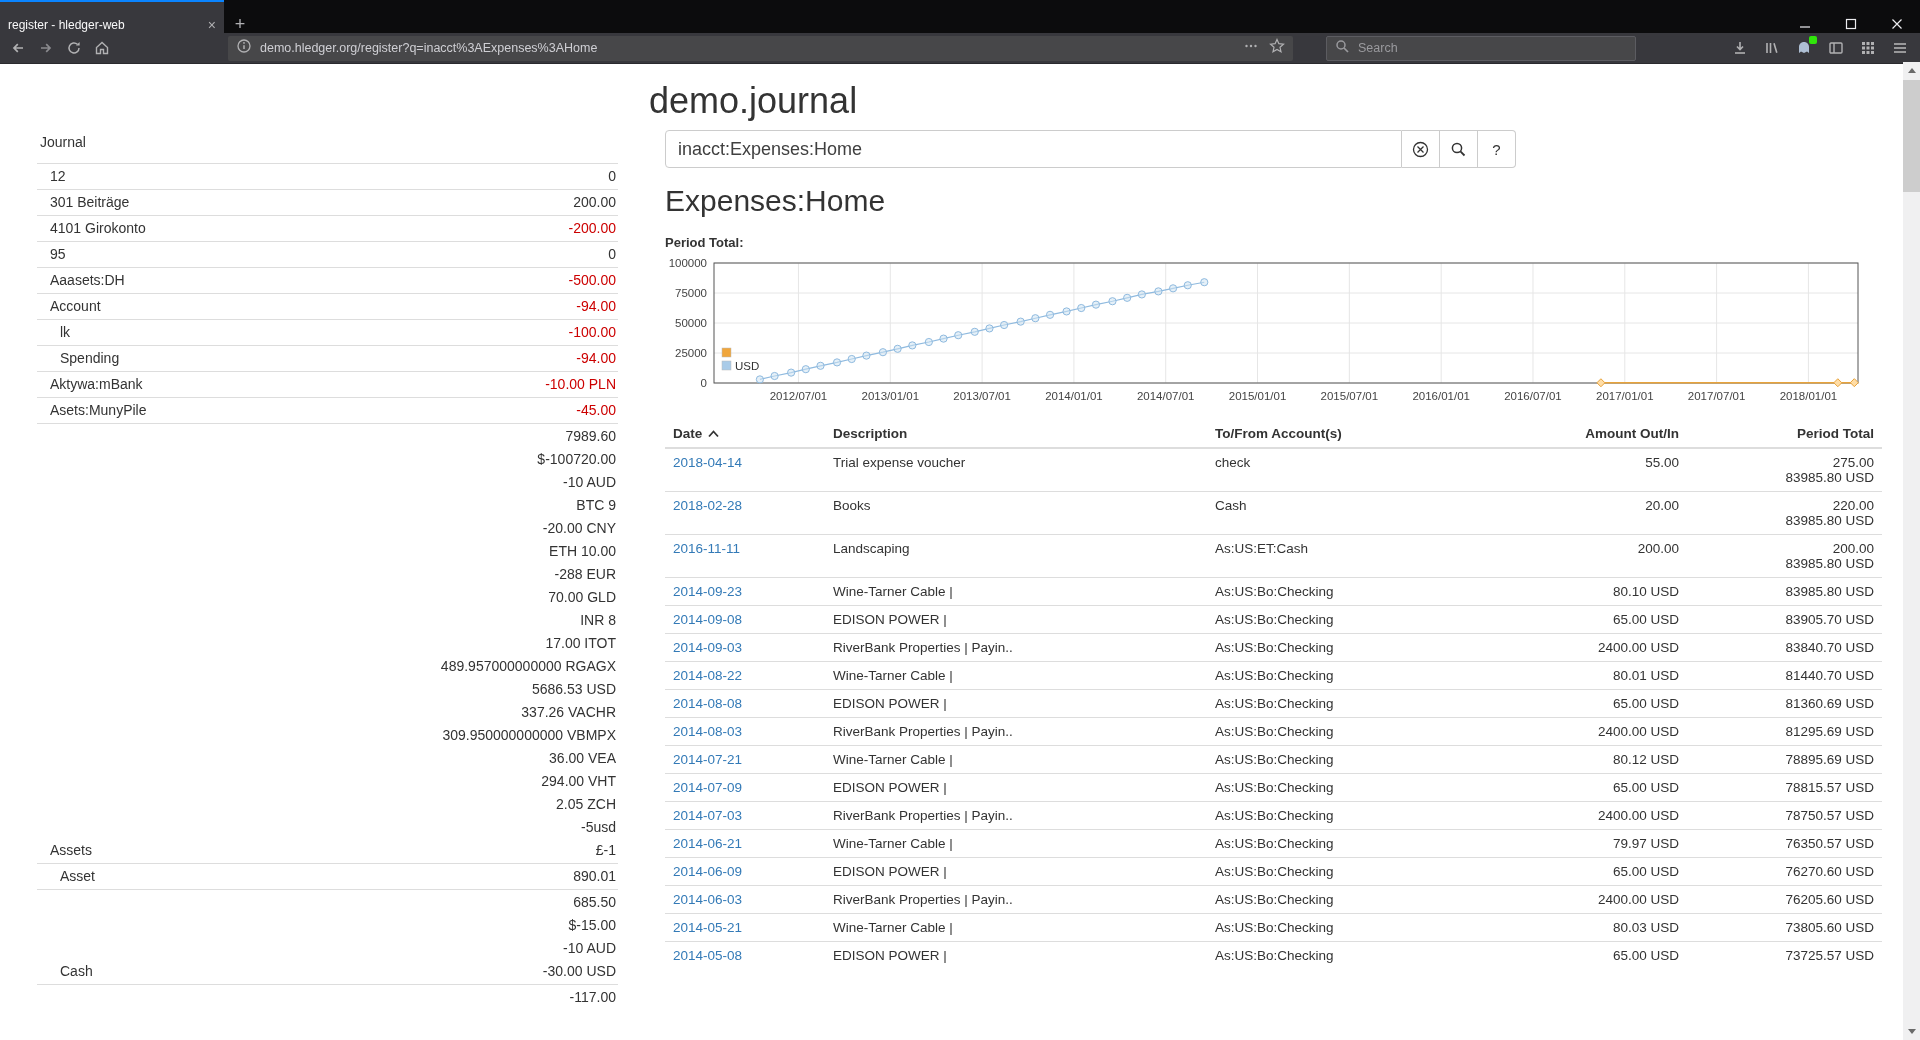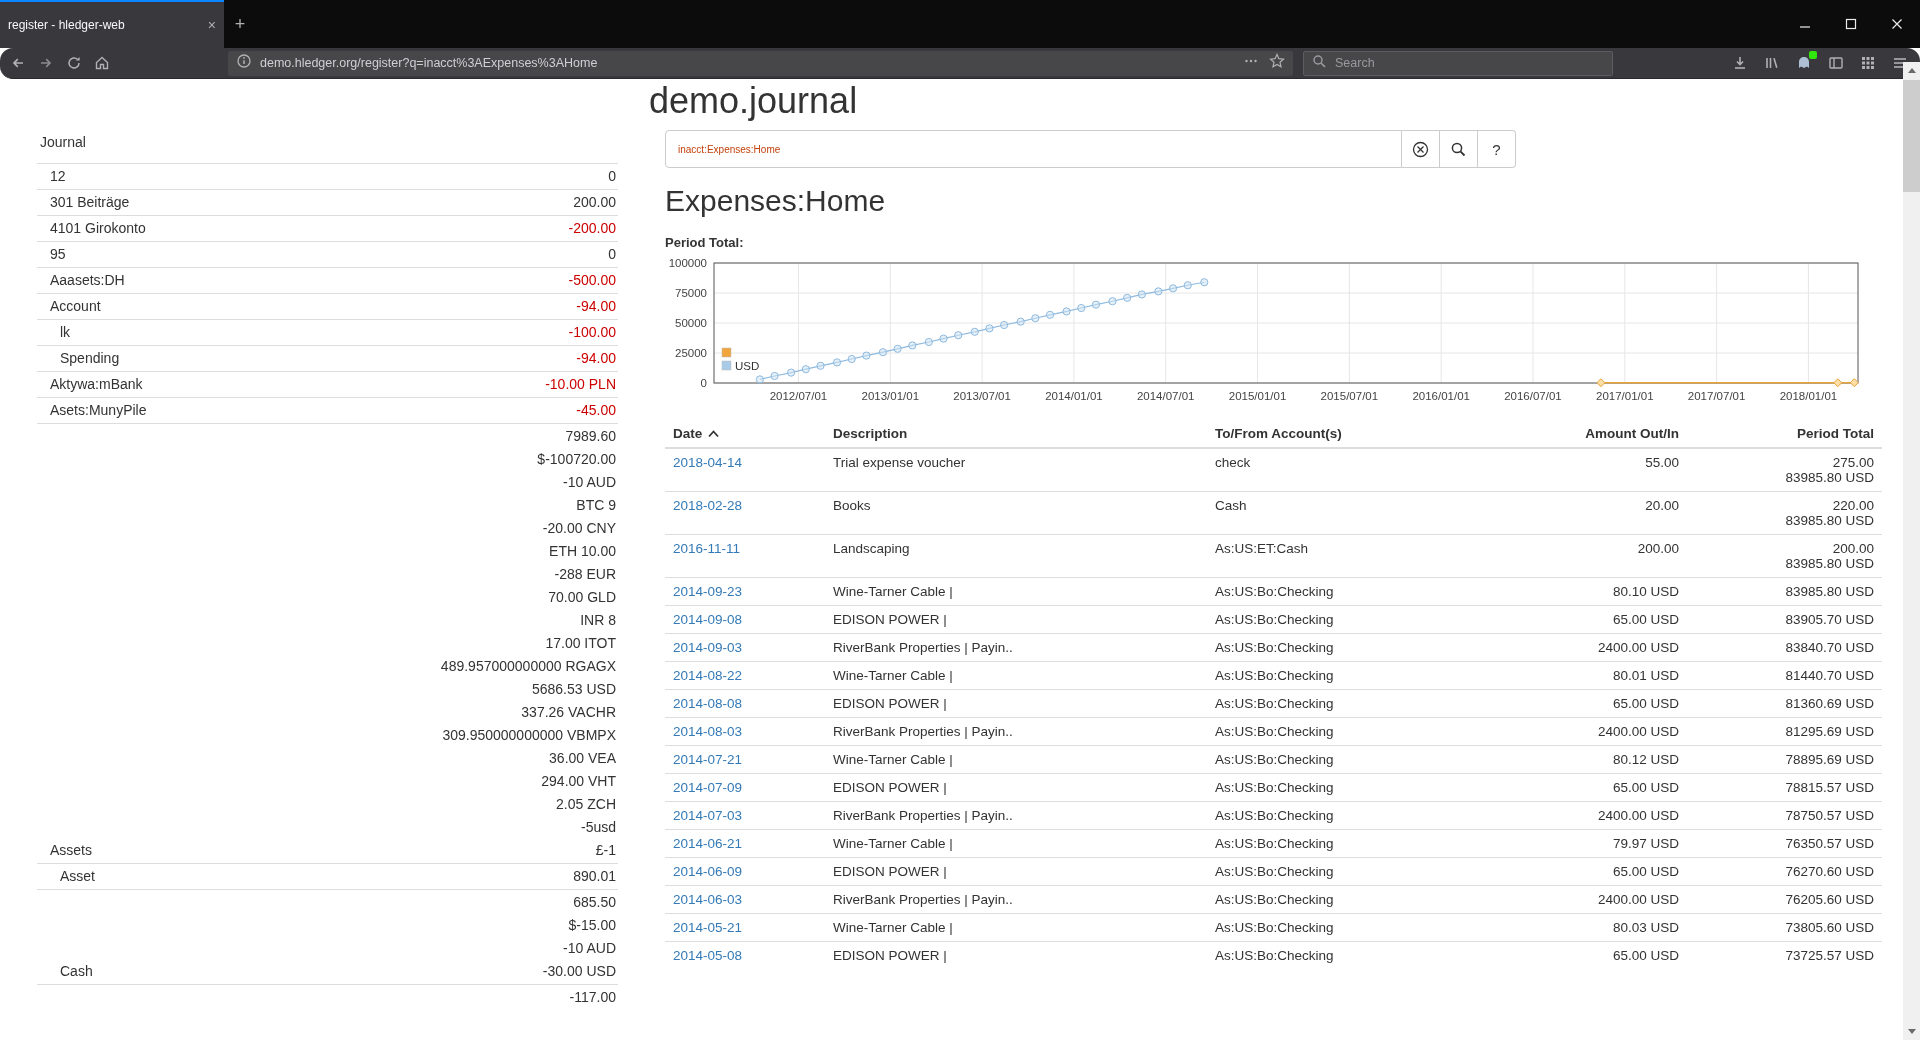--- a/index.html
+++ b/index.html
@@ -12,31 +12,31 @@
   .tab { width:224px; background:#38383d; border-top:2px solid #0a84ff;
          color:#f9f9fa; font-size:12px; display:flex; align-items:center;
          padding:0 8px; gap:8px; }
   .tab-title { flex:1; white-space:nowrap; overflow:hidden; }
   .tab-close { color:#b1b1b3; font-size:14px; line-height:14px; cursor:default; }
   .newtab-btn { color:#b1b1b3; font-size:18px; width:32px; display:flex;
                 align-items:center; justify-content:center; }
   .win-controls { margin-left:auto; display:flex; }
   .win-btn { width:46px; display:flex; align-items:center; justify-content:center; }
 
-  .navbar { position:absolute; top:48px; left:0; width:1920px; height:31px;
+  .navbar { position:absolute; top:33px; left:0; width:1920px; height:31px;
             background:#38383d; border-bottom:1px solid #2a2a2e;
-            display:flex; align-items:center; padding:0 6px 0 4px;border-radius:13px; }
+            display:flex; align-items:center; padding:0 6px 0 4px; }
   .nav-icon { width:28px; height:28px; display:flex; align-items:center;
               justify-content:center; flex:none; }
   .urlbar { width:1065px; height:25px; margin-left:112px; background:#474749;
             border-radius:2px; display:flex; align-items:center; padding:0 8px;
             gap:8px; flex:none; }
   .url-text { color:#cfcfd4; font-size:12.5px; white-space:nowrap; overflow:hidden; flex:1; }
   .url-actions { display:flex; gap:10px; align-items:center; }
-  .searchbar { width:310px; height:25px; margin-left:10px; background:#474749;
+  .searchbar { width:310px; height:25px; margin-left:33px; background:#474749;
                border:1px solid #5c5c61; border-radius:2px; display:flex;
                align-items:center; padding:0 8px; gap:8px; flex:none; }
   .search-ph { color:#9a9a9e; font-size:12.5px; }
   .toolbar-right { margin-left:auto; display:flex; gap:4px; align-items:center; }
   .ext-wrap { position:relative; }
   .ext-badge { position:absolute; top:2px; right:1px; width:8px; height:8px;
                border-radius:2px; background:#30e60b; }
 
   
   .page-title { position:absolute; left:649px; top:80px; font-size:36px;
@@ -52,22 +52,22 @@
   .acct-name.d1 { padding-left:13px; }
   .acct-name.d2 { padding-left:23px; }
   .acct-amts { margin-left:auto; display:flex; flex-direction:column;
                text-align:right; line-height:23px; }
   .amt.neg { color:#cc0000; }
 
   
   .searchform { position:absolute; left:665px; top:130px; width:851px; height:38px;
                 display:flex; }
   .query-input { flex:1; height:38px; border:1px solid #ccc;
-                 border-radius:4px 0 0 4px; padding:0 12px; font-size:10px;
-                 color:#c2410c; outline:none; font-family:"Liberation Sans",sans-serif; }
+                 border-radius:4px 0 0 4px; padding:0 12px; font-size:18px;
+                 color:#404040; outline:none; font-family:"Liberation Sans",sans-serif; }
   .q-btn { width:38px; height:38px; border:1px solid #ccc; border-left:none;
            background:#fff; display:flex; align-items:center; justify-content:center;
            font-size:15px; color:#333; font-family:"Liberation Sans",sans-serif; }
   .q-btn.last { border-radius:0 4px 4px 0; }
 
   .account-heading { position:absolute; left:665px; top:184px; font-size:30px;
                      font-weight:500; color:#333; }
   .period-label { position:absolute; left:665px; top:235px; font-size:13px;
                   font-weight:bold; color:#333; }
   .chart { position:absolute; left:665px; top:253px; }

